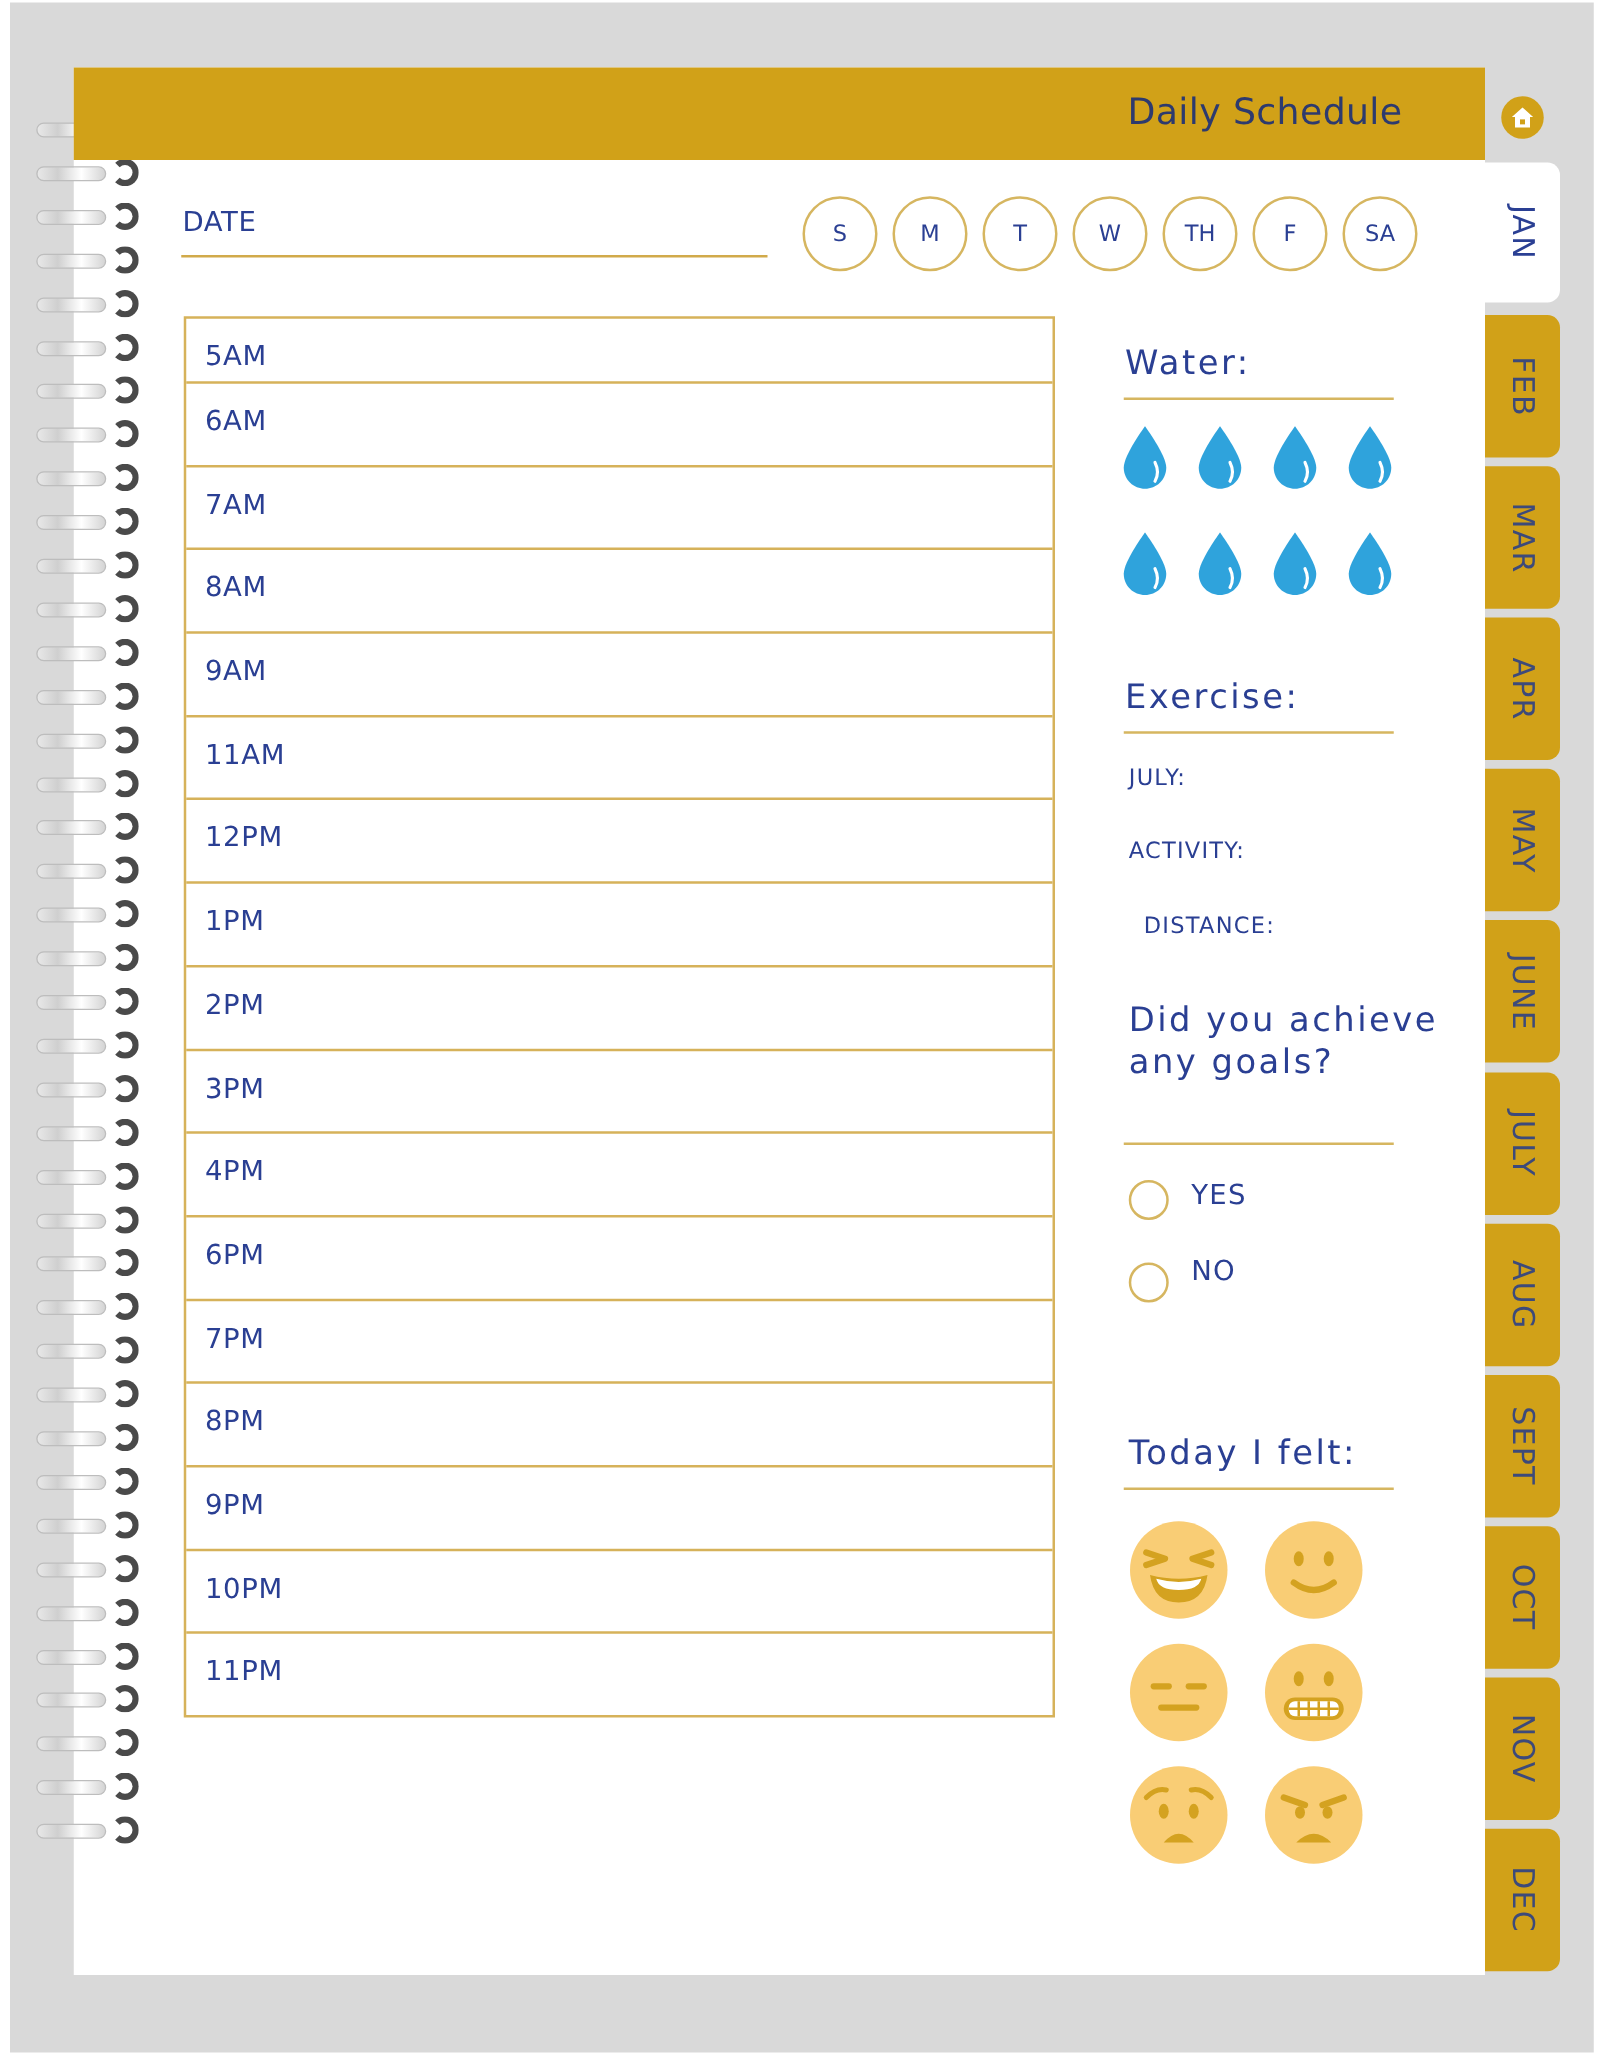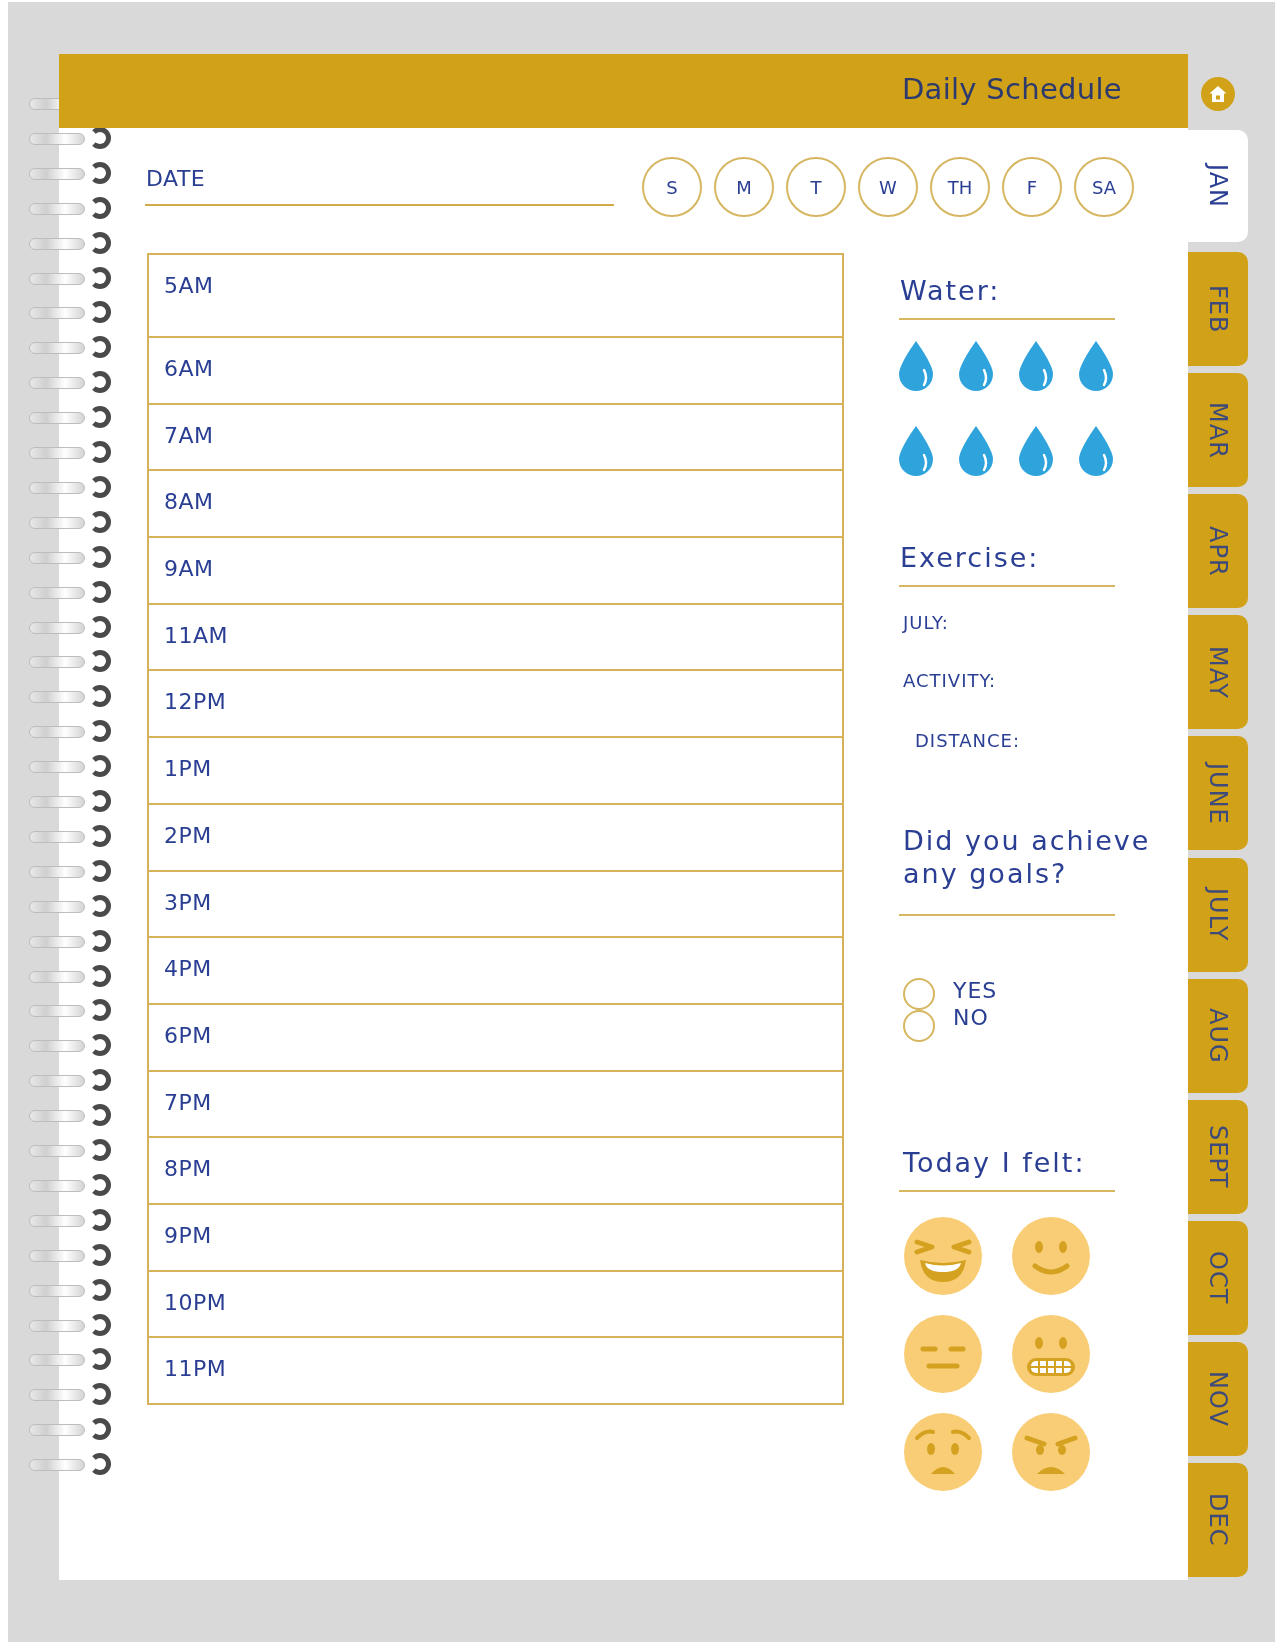--- a/index.html
+++ b/index.html
@@ -24,21 +24,21 @@
   
   .date-label { position:absolute; left:146px; top:166px; font-size:22px; color:#2a3f93; letter-spacing:0.5px; }
   .date-line { position:absolute; left:145px; top:204px; width:469px; height:2px; background:#d1aa4a; }
   .days { position:absolute; left:642px; top:157px; display:flex; gap:12px; }
   .day { width:56px; height:56px; border-radius:50%; border:2px solid #d6b660; display:flex; align-items:center;
          justify-content:center; font-size:18px; color:#2a3f93; background:#fff; box-sizing:content-box; }
 
   
   .schedule { position:absolute; left:147px; top:253px; width:693px; border:2px solid #d6b25a; box-sizing:content-box; }
   .row { height:64.7px; border-top:2px solid #d6b25a; position:relative; }
-  .row:first-child { border-top:none; height:81px; }
+  .row:first-child { border-top:none; height:50px; }
   .row span { position:absolute; left:15px; top:18px; font-size:22px; color:#2a3f93; letter-spacing:0.5px; }
 
   
   .section-title { position:absolute; left:900px; font-size:27px; color:#2a3f93; letter-spacing:2px; line-height:33px; }
   .section-line { position:absolute; left:899px; width:216px; height:2px; background:#d6b660; }
   .drops { position:absolute; left:897px; top:340px; display:grid; grid-template-columns:repeat(4,38px);
            column-gap:22px; row-gap:29px; }
   .drop { width:38px; height:52px; }
   .ex-label { position:absolute; left:903px; font-size:18px; color:#2a3f93; letter-spacing:1px; }
   .radio-row { position:absolute; left:903px; display:flex; align-items:flex-start; }
@@ -338,26 +338,26 @@
         <path d="M27 30 Q31 38 27 45" stroke="#ffffff" stroke-width="2.5" fill="none" stroke-linecap="round"></path>
       </svg></div>
   </div>
 
 <div class="section-title" style="top:541px;">Exercise:</div>
 <div class="section-line" style="top:585px;"></div>
 <div class="ex-label" style="top:612px;">JULY:</div>
 <div class="ex-label" style="top:670px;">ACTIVITY:</div>
 <div class="ex-label" style="top:730px;margin-left:12px;">DISTANCE:</div>
 
-<div class="section-title" style="top:824px; left:903px;">
+<div class="section-title" style="top:800px; left:903px;">
   <div>Did you achieve</div>
   <div>any goals?</div>
 </div>
 <div class="section-line" style="top:914px;"></div>
-<div class="radio-row" style="top:978px;">
+<div class="radio-row" style="top:944px;">
   <div class="radio"></div>
   <div class="radio-label">YES</div>
 </div>
 <div class="radio-row" style="top:1005px;">
   <div class="radio" style="margin-top:5px;"></div>
   <div class="radio-label">NO</div>
 </div>
 
 <div class="section-title" style="top:1146px; left:903px;">Today I felt:</div>
 <div class="section-line" style="top:1190px;"></div>

